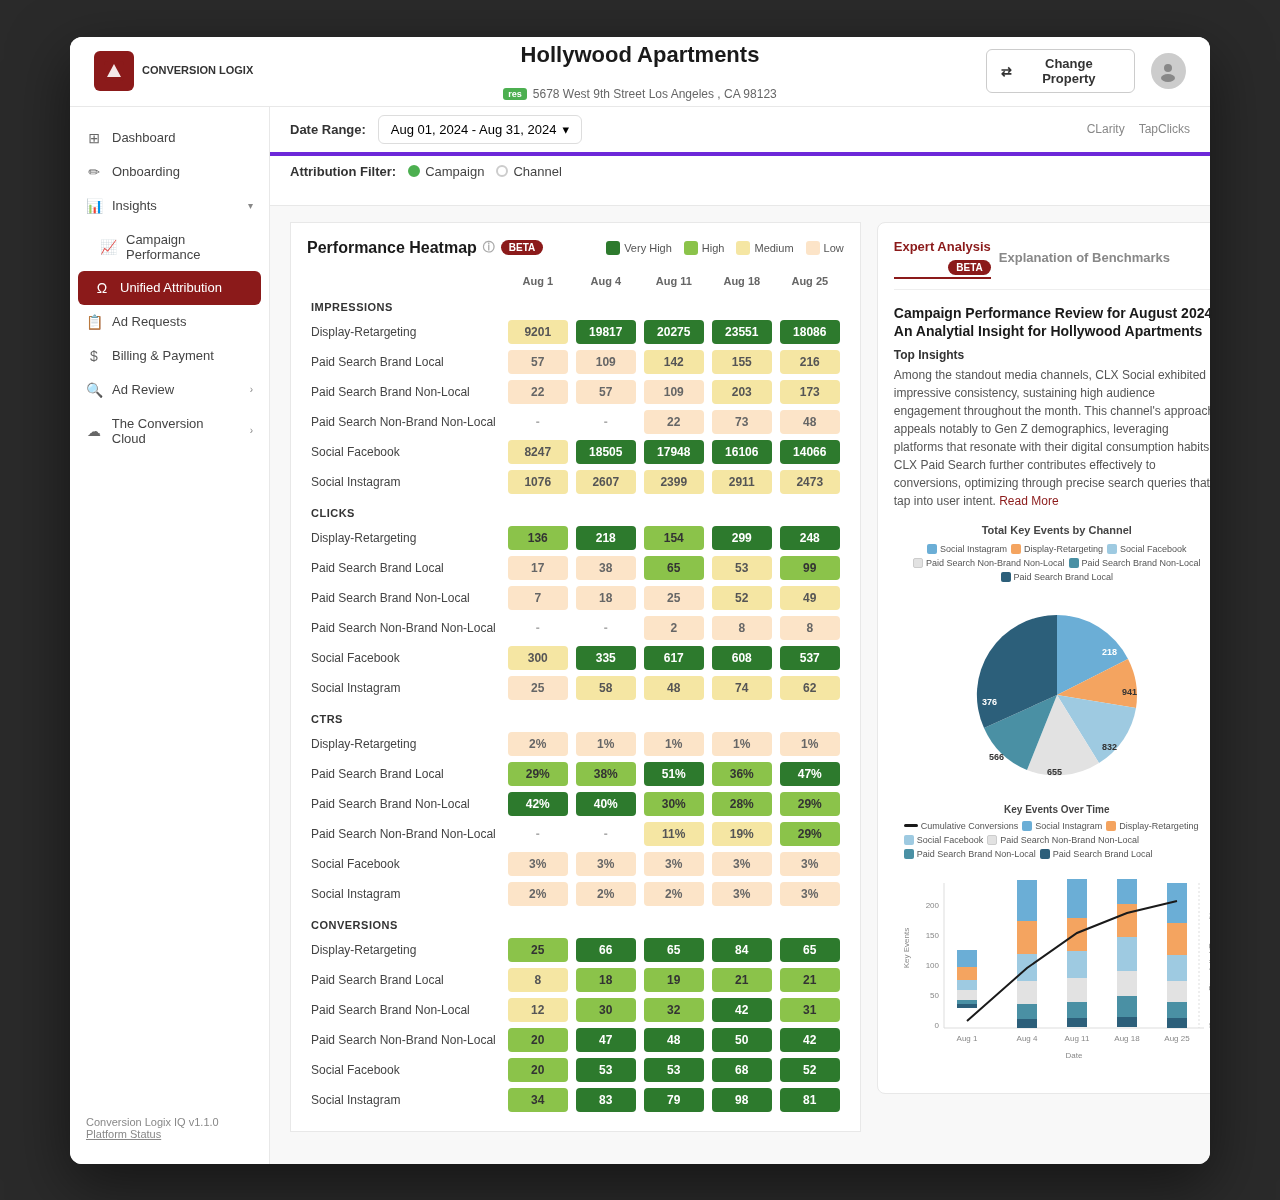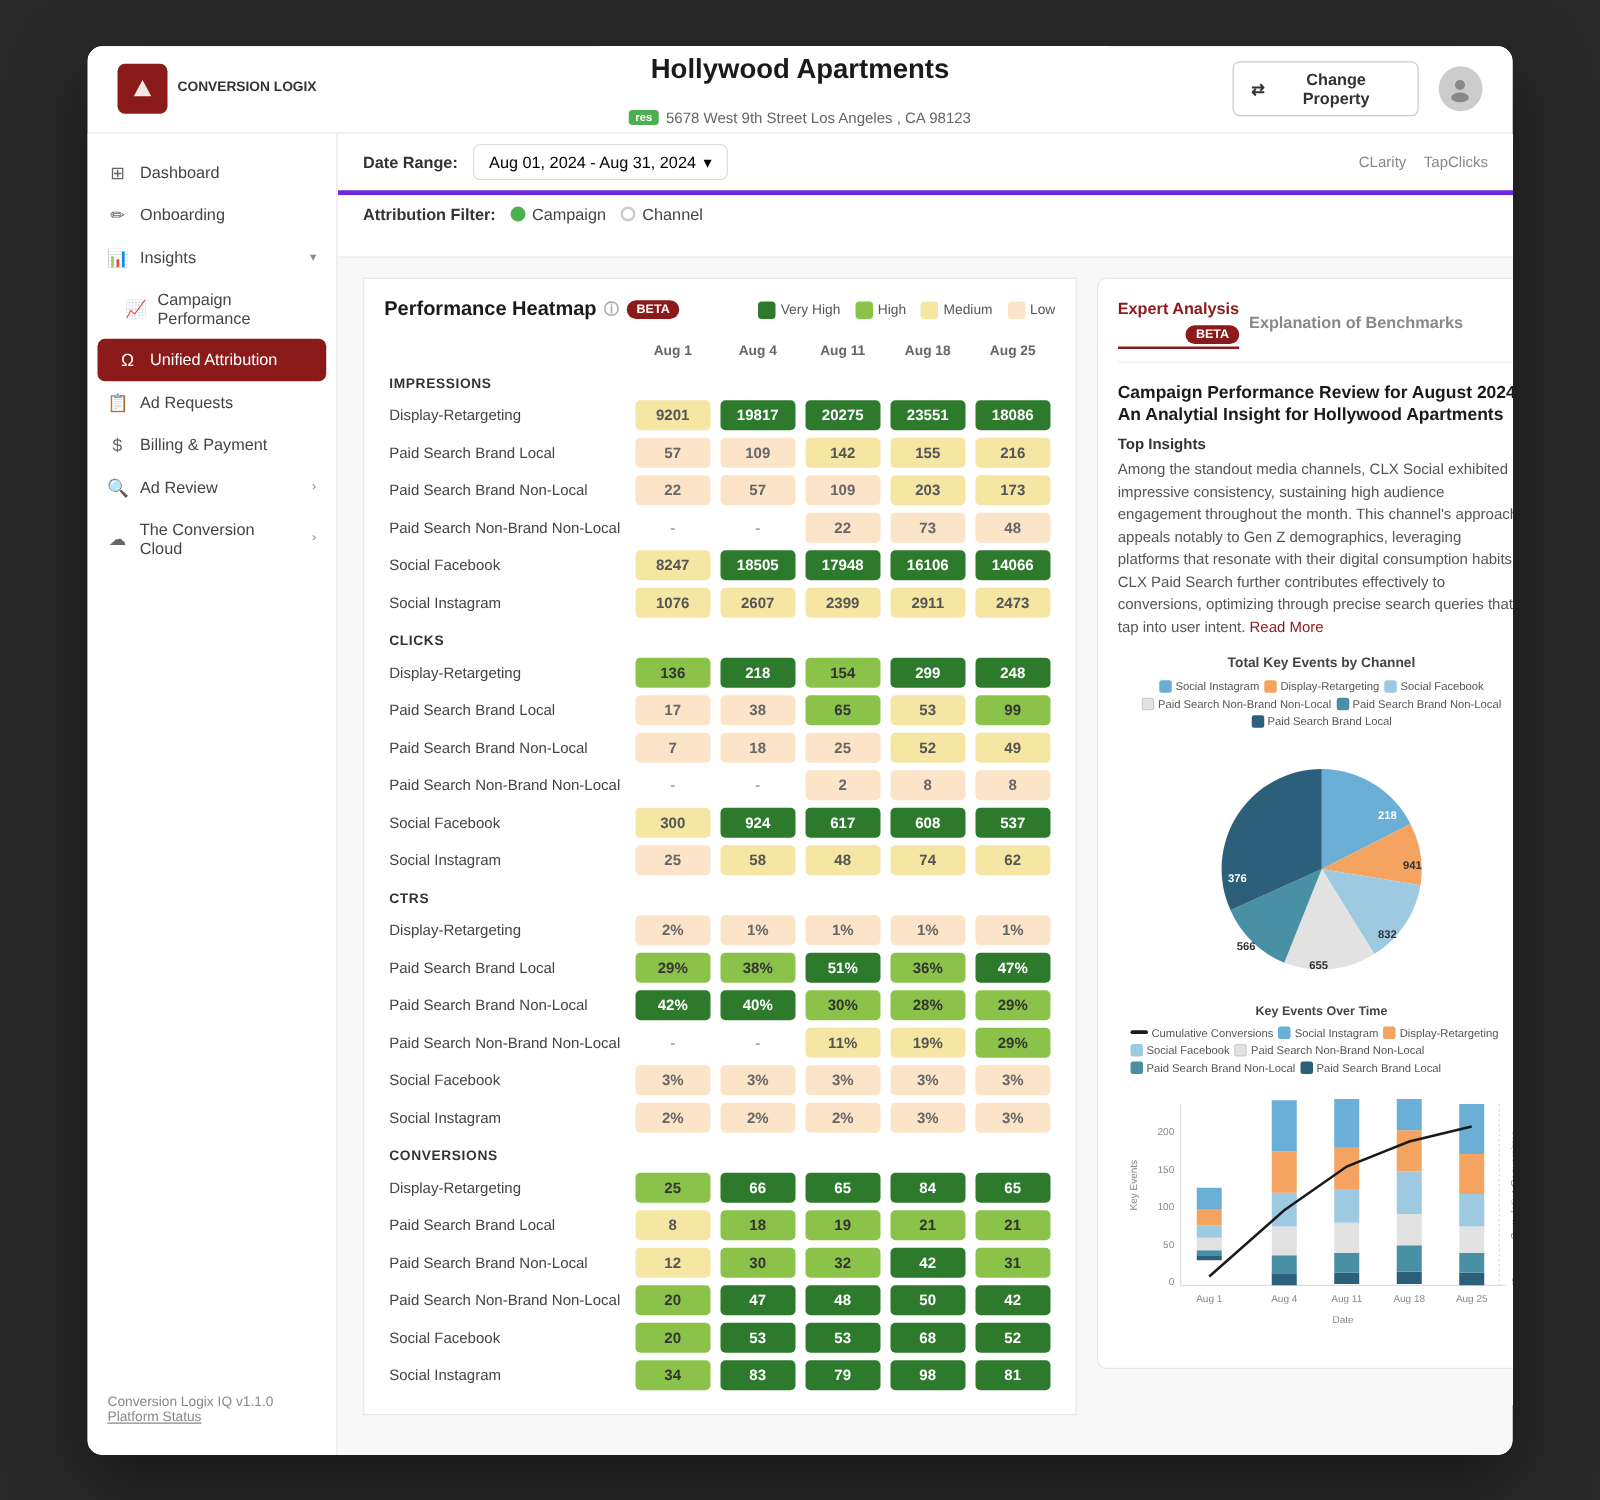--- a/index.html
+++ b/index.html
@@ -416,21 +416,21 @@
                     <td>
                       <div class="cell l">8</div>
                     </td>
                   </tr>
                   <tr>
                     <td class="label">Social Facebook</td>
                     <td>
                       <div class="cell m">300</div>
                     </td>
                     <td>
-                      <div class="cell vh">924</div>
+                      <div class="cell vh">335</div>
                     </td>
                     <td>
                       <div class="cell vh">617</div>
                     </td>
                     <td>
                       <div class="cell vh">608</div>
                     </td>
                     <td>
                       <div class="cell vh">537</div>
                     </td>

